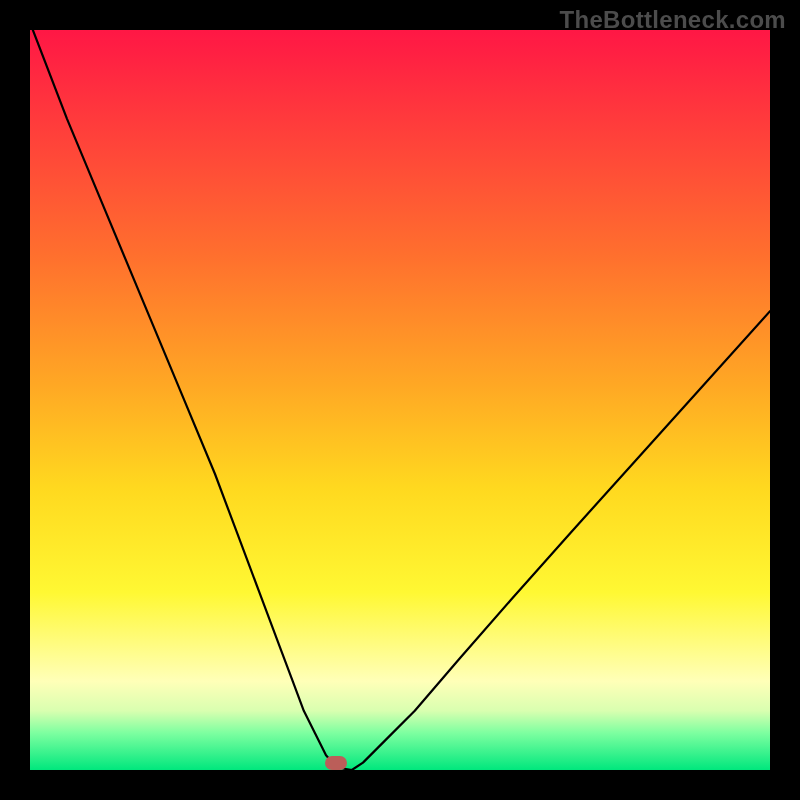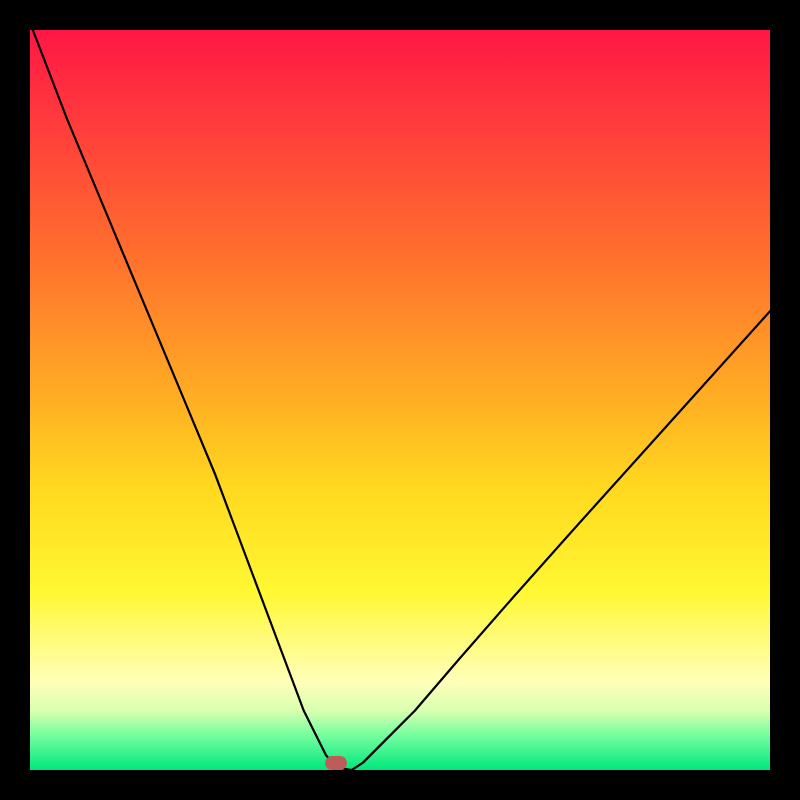--- a/index.html
+++ b/index.html
@@ -70,20 +70,21 @@
     background: #bb5e59;
     border-radius: 7px;
     transform: translate(-50%, -50%);
     z-index: 3;
   }
 </style>
 </head>
 <body>
 
 <div class="frame">
+  <div class="watermark">TheBottleneck.com</div>
 
   <div class="plot-area">
     <div class="gradient"></div>
 
     <svg class="curve" viewBox="0 0 740 740" preserveAspectRatio="none">
       <path id="curve-path" fill="none" stroke="#000" stroke-width="2.2" stroke-linecap="round" stroke-linejoin="round" d="M0.00 -7.40 L37.00 88.80 L74.00 177.60 L111.00 266.40 L148.00 355.20 L185.00 444.00 L207.20 503.20 L229.40 562.40 L251.60 621.60 L262.70 651.20 L273.80 680.80 L284.90 703.00 L292.30 717.80 L296.00 725.20 L301.18 731.12 L307.10 736.30 L313.02 738.52 L321.90 740.00 L321.90 740.00 L333.00 732.60 L355.20 710.40 L384.80 680.80 L429.20 629.00 L481.00 569.80 L540.20 503.20 L606.80 429.20 L673.40 355.20 L740.00 281.20"></path>
     </svg>
 
     <div class="marker" id="min-marker" style="left: 305.62px; top: 733.34px; background: rgb(187, 94, 89);"></div>
   </div>

